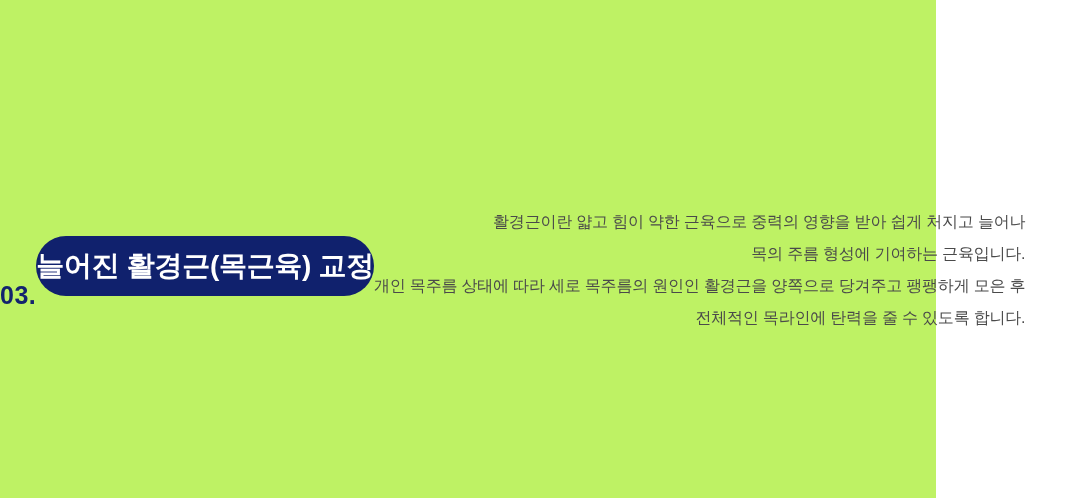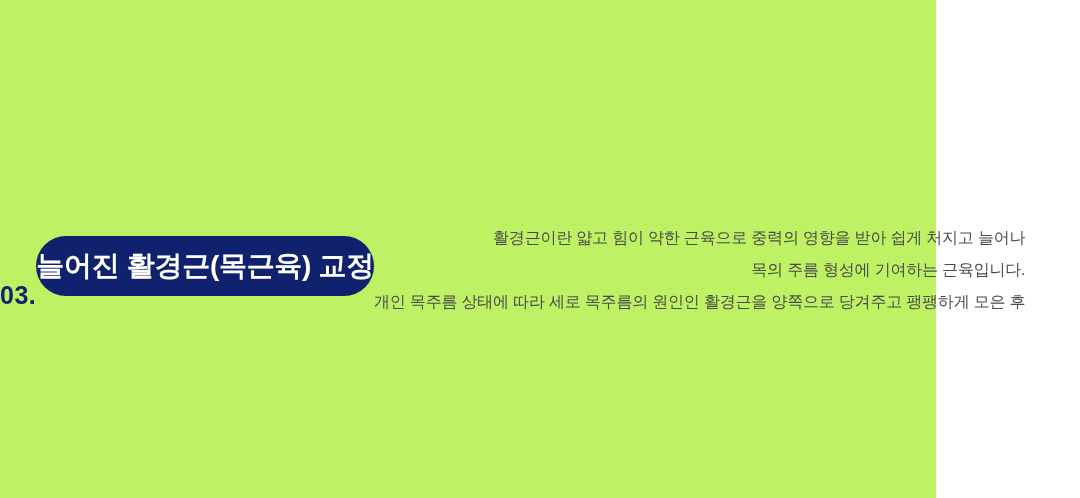--- a/index.html
+++ b/index.html
@@ -85,15 +85,16 @@
   <div class="step-number">03.</div>
 
   <div class="title-banner">
     <span class="title-banner-text">늘어진 활경근(목근육) 교정</span>
   </div>
 
   <div class="description">
     <span class="description-line">활경근이란 얇고 힘이 약한 근육으로 중력의 영향을 받아 쉽게 처지고 늘어나</span>
     <span class="description-line">목의 주름 형성에 기여하는 근육입니다.</span>
     <span class="description-line">개인 목주름 상태에 따라 세로 목주름의 원인인 활경근을 양쪽으로 당겨주고 팽팽하게 모은 후</span>
+    <span class="description-line">전체적인 목라인에 탄력을 줄 수 있도록 합니다.</span>
   </div>
 
 </div>
 
 </body></html>

